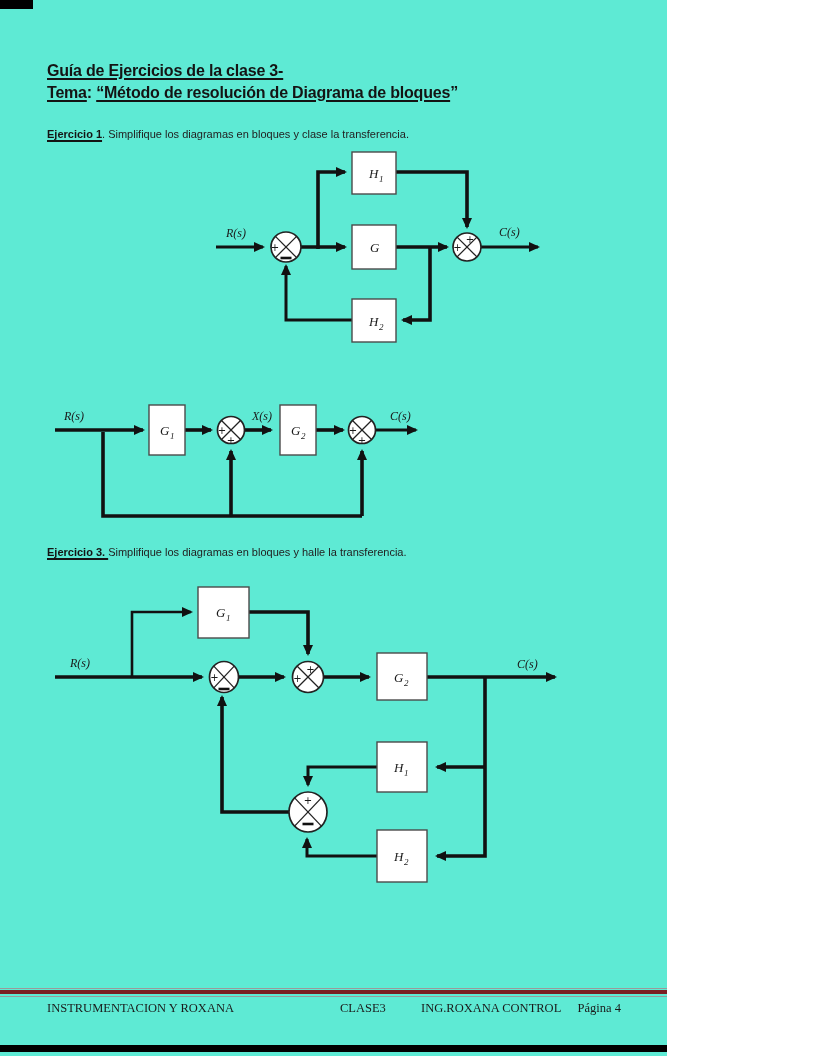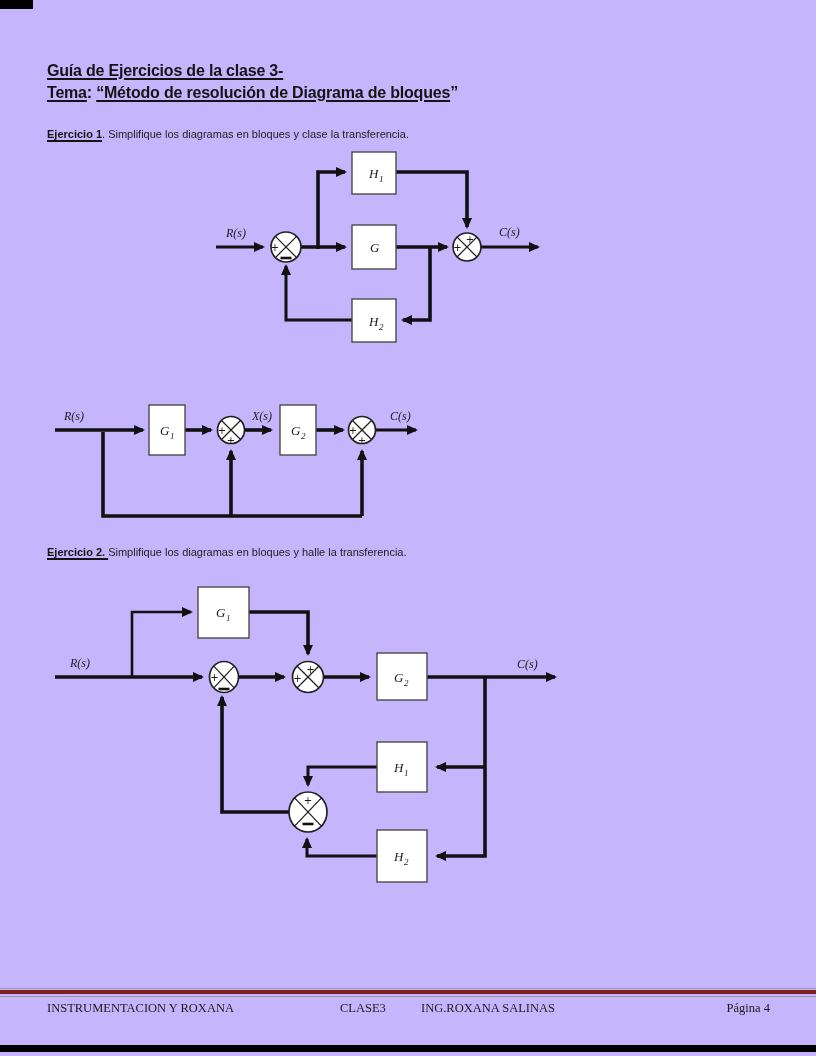--- a/index.html
+++ b/index.html
@@ -1,16 +1,16 @@
 <!DOCTYPE html>
 <html><head>
 <meta charset="utf-8">
 <style>
   html,body{margin:0;padding:0;background:#ffffff;}
-  #page{position:relative;width:816px;height:1056px;background:#c4b5fd;overflow:hidden;
+  #page{position:relative;width:667px;height:1056px;background:#5eead4;overflow:hidden;
         font-family:"Liberation Sans",sans-serif;color:#111;}
   .abs{position:absolute;}
   .title-line{left:47px;font-size:16px;font-weight:bold;letter-spacing:-0.2px;white-space:nowrap;color:#141414;}
   .u{text-decoration:underline;text-decoration-thickness:2px;text-underline-offset:2px;}
   .ex-line{left:47px;font-size:11px;white-space:nowrap;color:#222;}
   .ex-head{font-weight:bold;text-decoration:underline;text-decoration-thickness:1.5px;text-underline-offset:2px;color:#141414;}
   .corner-mark{left:0;top:0;width:33px;height:9px;background:#000;}
   .footer-rule{left:0;top:988px;width:816px;height:0;border-top:1px solid #9a9a9a;}
   .footer-rule-thick{left:0;top:990px;width:816px;height:4px;}
   .footer-rule2{left:0;top:996px;width:816px;height:0;border-top:1px solid #9a9a9a;}
@@ -125,21 +125,21 @@
     <line class="diag" x1="371.5" y1="420.5" x2="352.5" y2="439.5"></line>
     <text class="sgn" x="353" y="434" text-anchor="middle">+</text>
     <text class="sgn" x="362" y="444" text-anchor="middle">+</text>
 
     <text class="lbl" x="64" y="420">R(s)</text>
     <text class="lbl" x="252" y="420">X(s)</text>
     <text class="lbl" x="390" y="420">C(s)</text>
   </svg>
 
   <div class="abs ex-line" style="top:546px">
-    <span class="ex-head">Ejercicio 2. </span><span>Simplifique los diagramas en bloques y halle la transferencia.</span>
+    <span class="ex-head">Ejercicio 3. </span><span>Simplifique los diagramas en bloques y halle la transferencia.</span>
   </div>
 
   <svg class="abs" style="left:50px;top:575px" width="530" height="330" viewBox="50 575 530 330">
     <defs>
       <marker id="ah3" markerUnits="userSpaceOnUse" markerWidth="11" markerHeight="10" refX="9" refY="5" orient="auto-start-reverse">
         <path d="M0,0 L11,5 L0,10 z" fill="#111"></path>
       </marker>
     </defs>
     <path class="w2" d="M55,677 L202,677" marker-end="url(#ah3)"></path>
     <path class="w3" d="M132,677 L132,612 L191,612" marker-end="url(#ah3)"></path>
@@ -190,17 +190,17 @@
     <text class="lbl" x="70" y="667">R(s)</text>
     <text class="lbl" x="517" y="668">C(s)</text>
   </svg>
 
   <div class="abs footer-rule"></div>
   <div class="abs footer-rule-thick" id="footer-rule-thick" style="background: rgb(122, 31, 34);"></div>
   <div class="abs footer-rule2"></div>
 
   <div class="abs footer-text" style="left:47px">INSTRUMENTACION Y ROXANA</div>
   <div class="abs footer-text" style="left:340px">CLASE3</div>
-  <div class="abs footer-text" style="left:421px">ING.ROXANA SALINAS</div>
+  <div class="abs footer-text" style="left:421px">ING.ROXANA CONTROL</div>
   <div class="abs footer-text" style="right:46px">Página 4</div>
 
   <div class="abs bottom-bar"></div>
 </div>
 
 </body></html>

